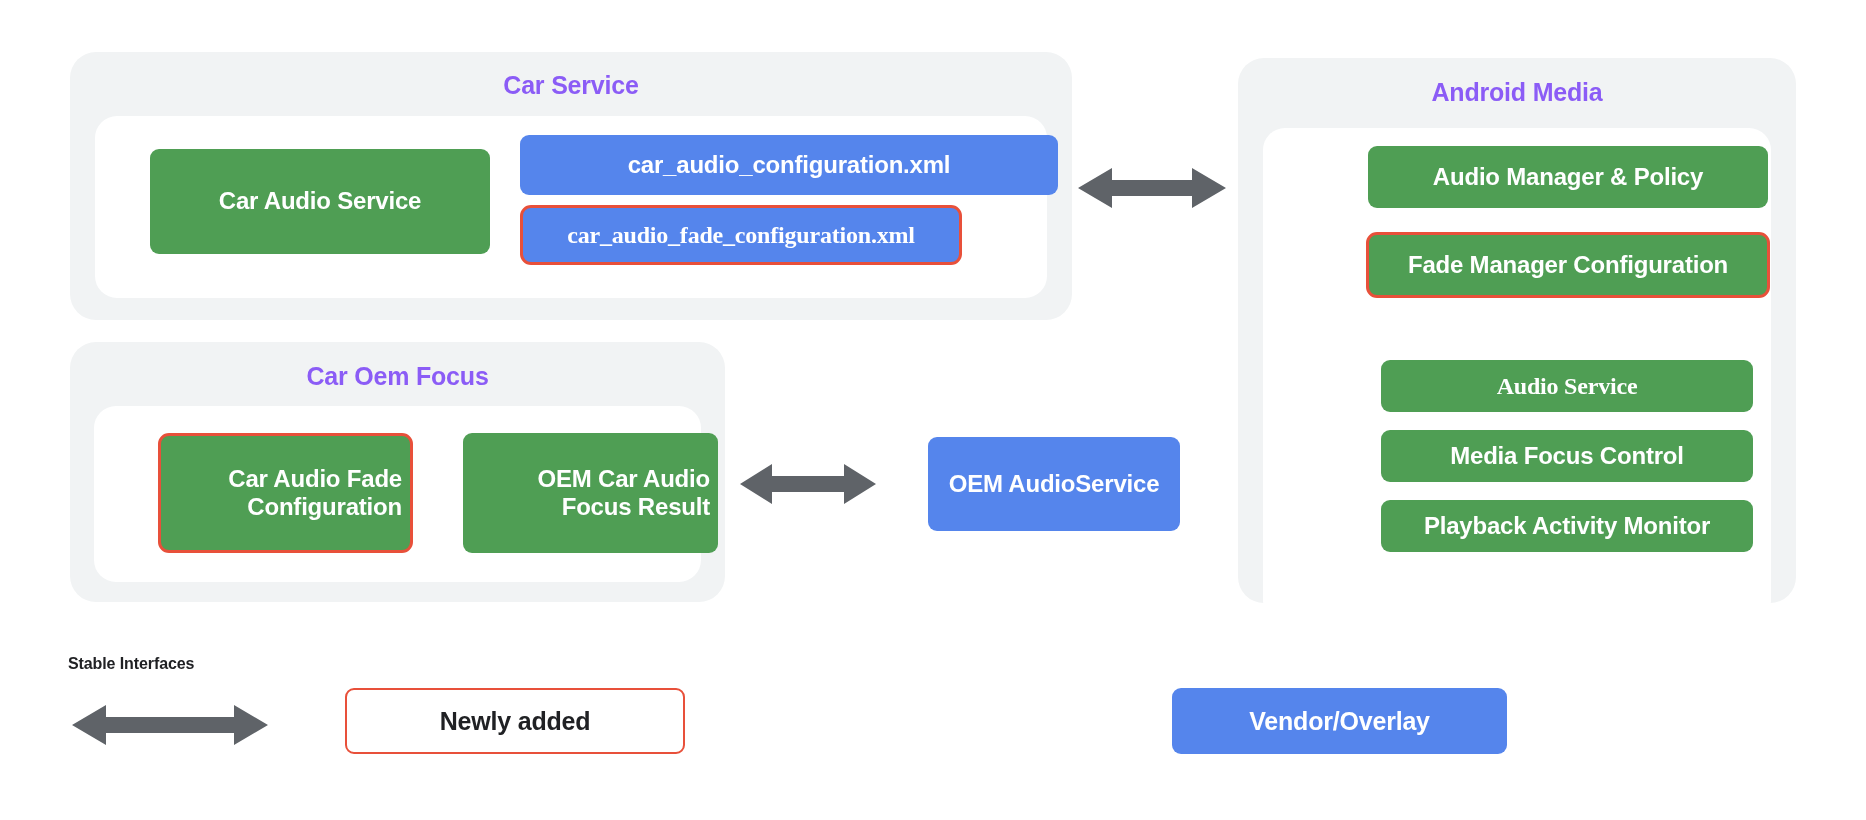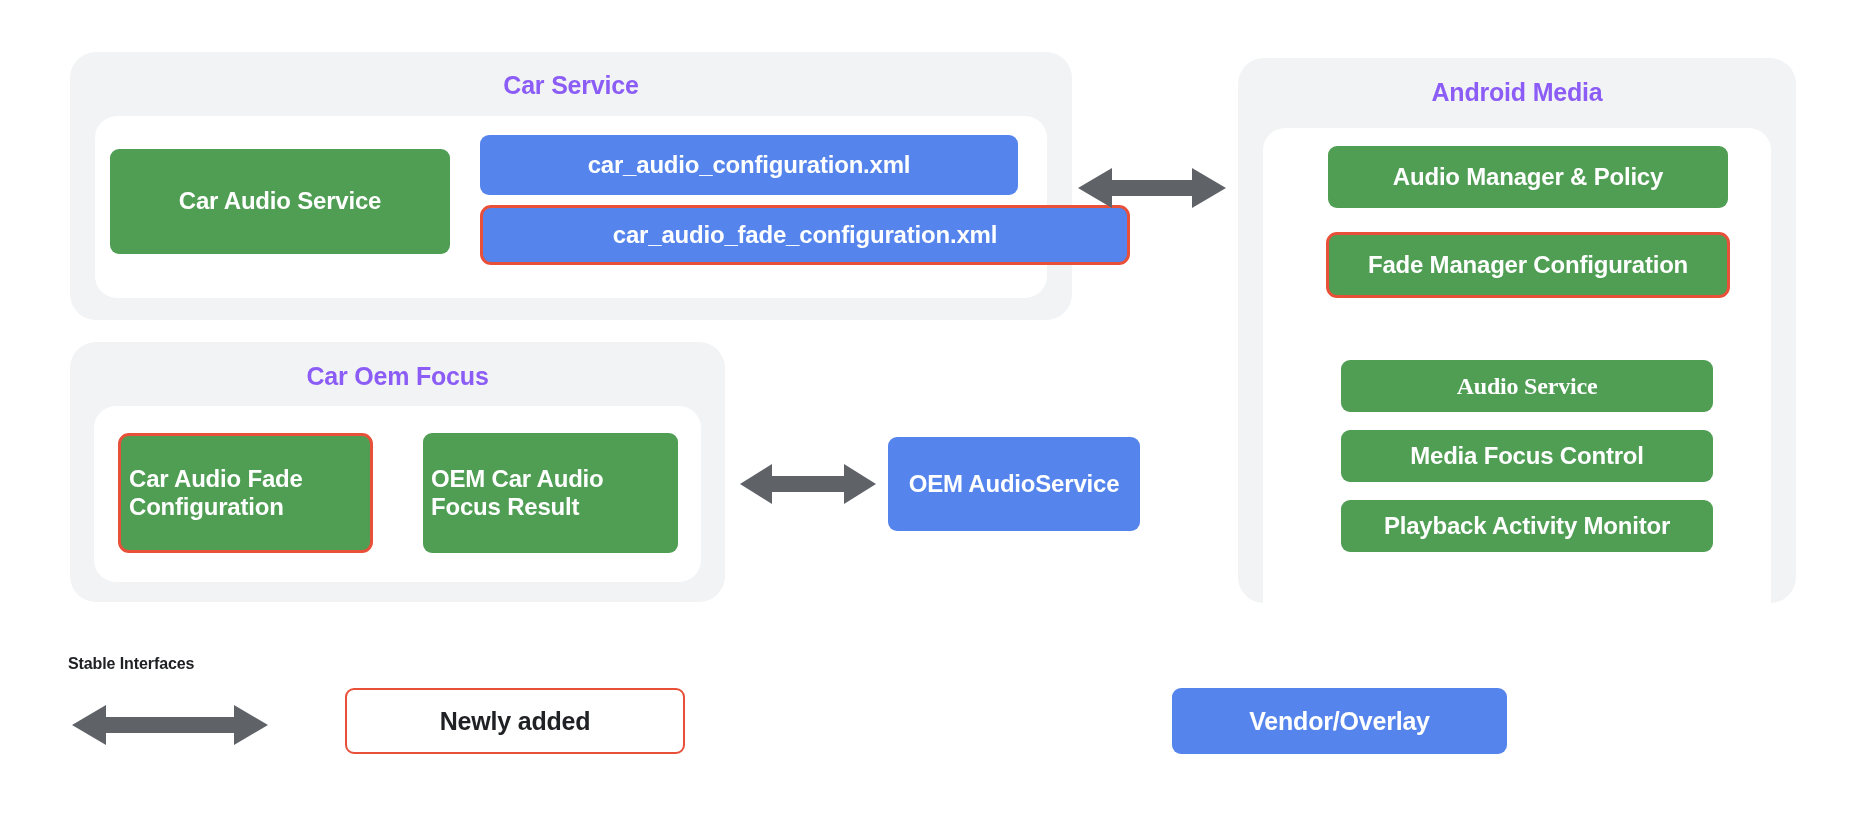--- a/index.html
+++ b/index.html
@@ -36,28 +36,29 @@
     background: #ffffff;
     border-radius: 22px;
   }
 
   
   .node {
     position: absolute;
     display: flex;
     align-items: center;
     justify-content: center;
-    text-align: left;
+    text-align: right;
     border-radius: 9px;
     font-size: 24px;
     font-weight: 700;
     color: #ffffff;
     line-height: 1.18;
     padding: 4px 8px;
     letter-spacing: -0.2px;
+    margin-left: 40px;
   }
   .node.green { background: #4f9e54; }
   .node.blue  { background: #5585ec; }
   .node.hl {
     border: 3px solid #e8503a;
     border-radius: 11px;
   }
   .node.mono-ish { font-size: 24px; }
 
   
@@ -100,21 +101,21 @@
     <div class="inner-card" style="left:25px; top:64px; width:952px; height:182px;"></div>
 
     <div class="node green" style="left:40px; top:97px; width:340px; height:105px;">
       <span>Car Audio Service</span>
     </div>
 
     <div class="node blue mono-ish" style="left:410px; top:83px; width:538px; height:60px;">
       <span>car_audio_configuration.xml</span>
     </div>
 
-    <div class="node blue mono-ish hl" style="left:410px; top:153px; width:650px; height:60px;">
+    <div class="node blue mono-ish hl" style="left:410px; top:153px; width:442px; height:60px;font-family:Liberation Serif, serif;">
       <span>car_audio_fade_configuration.xml</span>
     </div>
   </div>
 
   <div class="group" style="left:70px; top:342px; width:655px; height:260px;">
     <div class="group-title" style="top:20px;">Car Oem Focus</div>
     <div class="inner-card" style="left:24px; top:64px; width:607px; height:176px;"></div>
 
     <div class="node green hl" style="left:48px; top:91px; width:255px; height:120px;">
       <span>Car Audio Fade Configuration</span>

